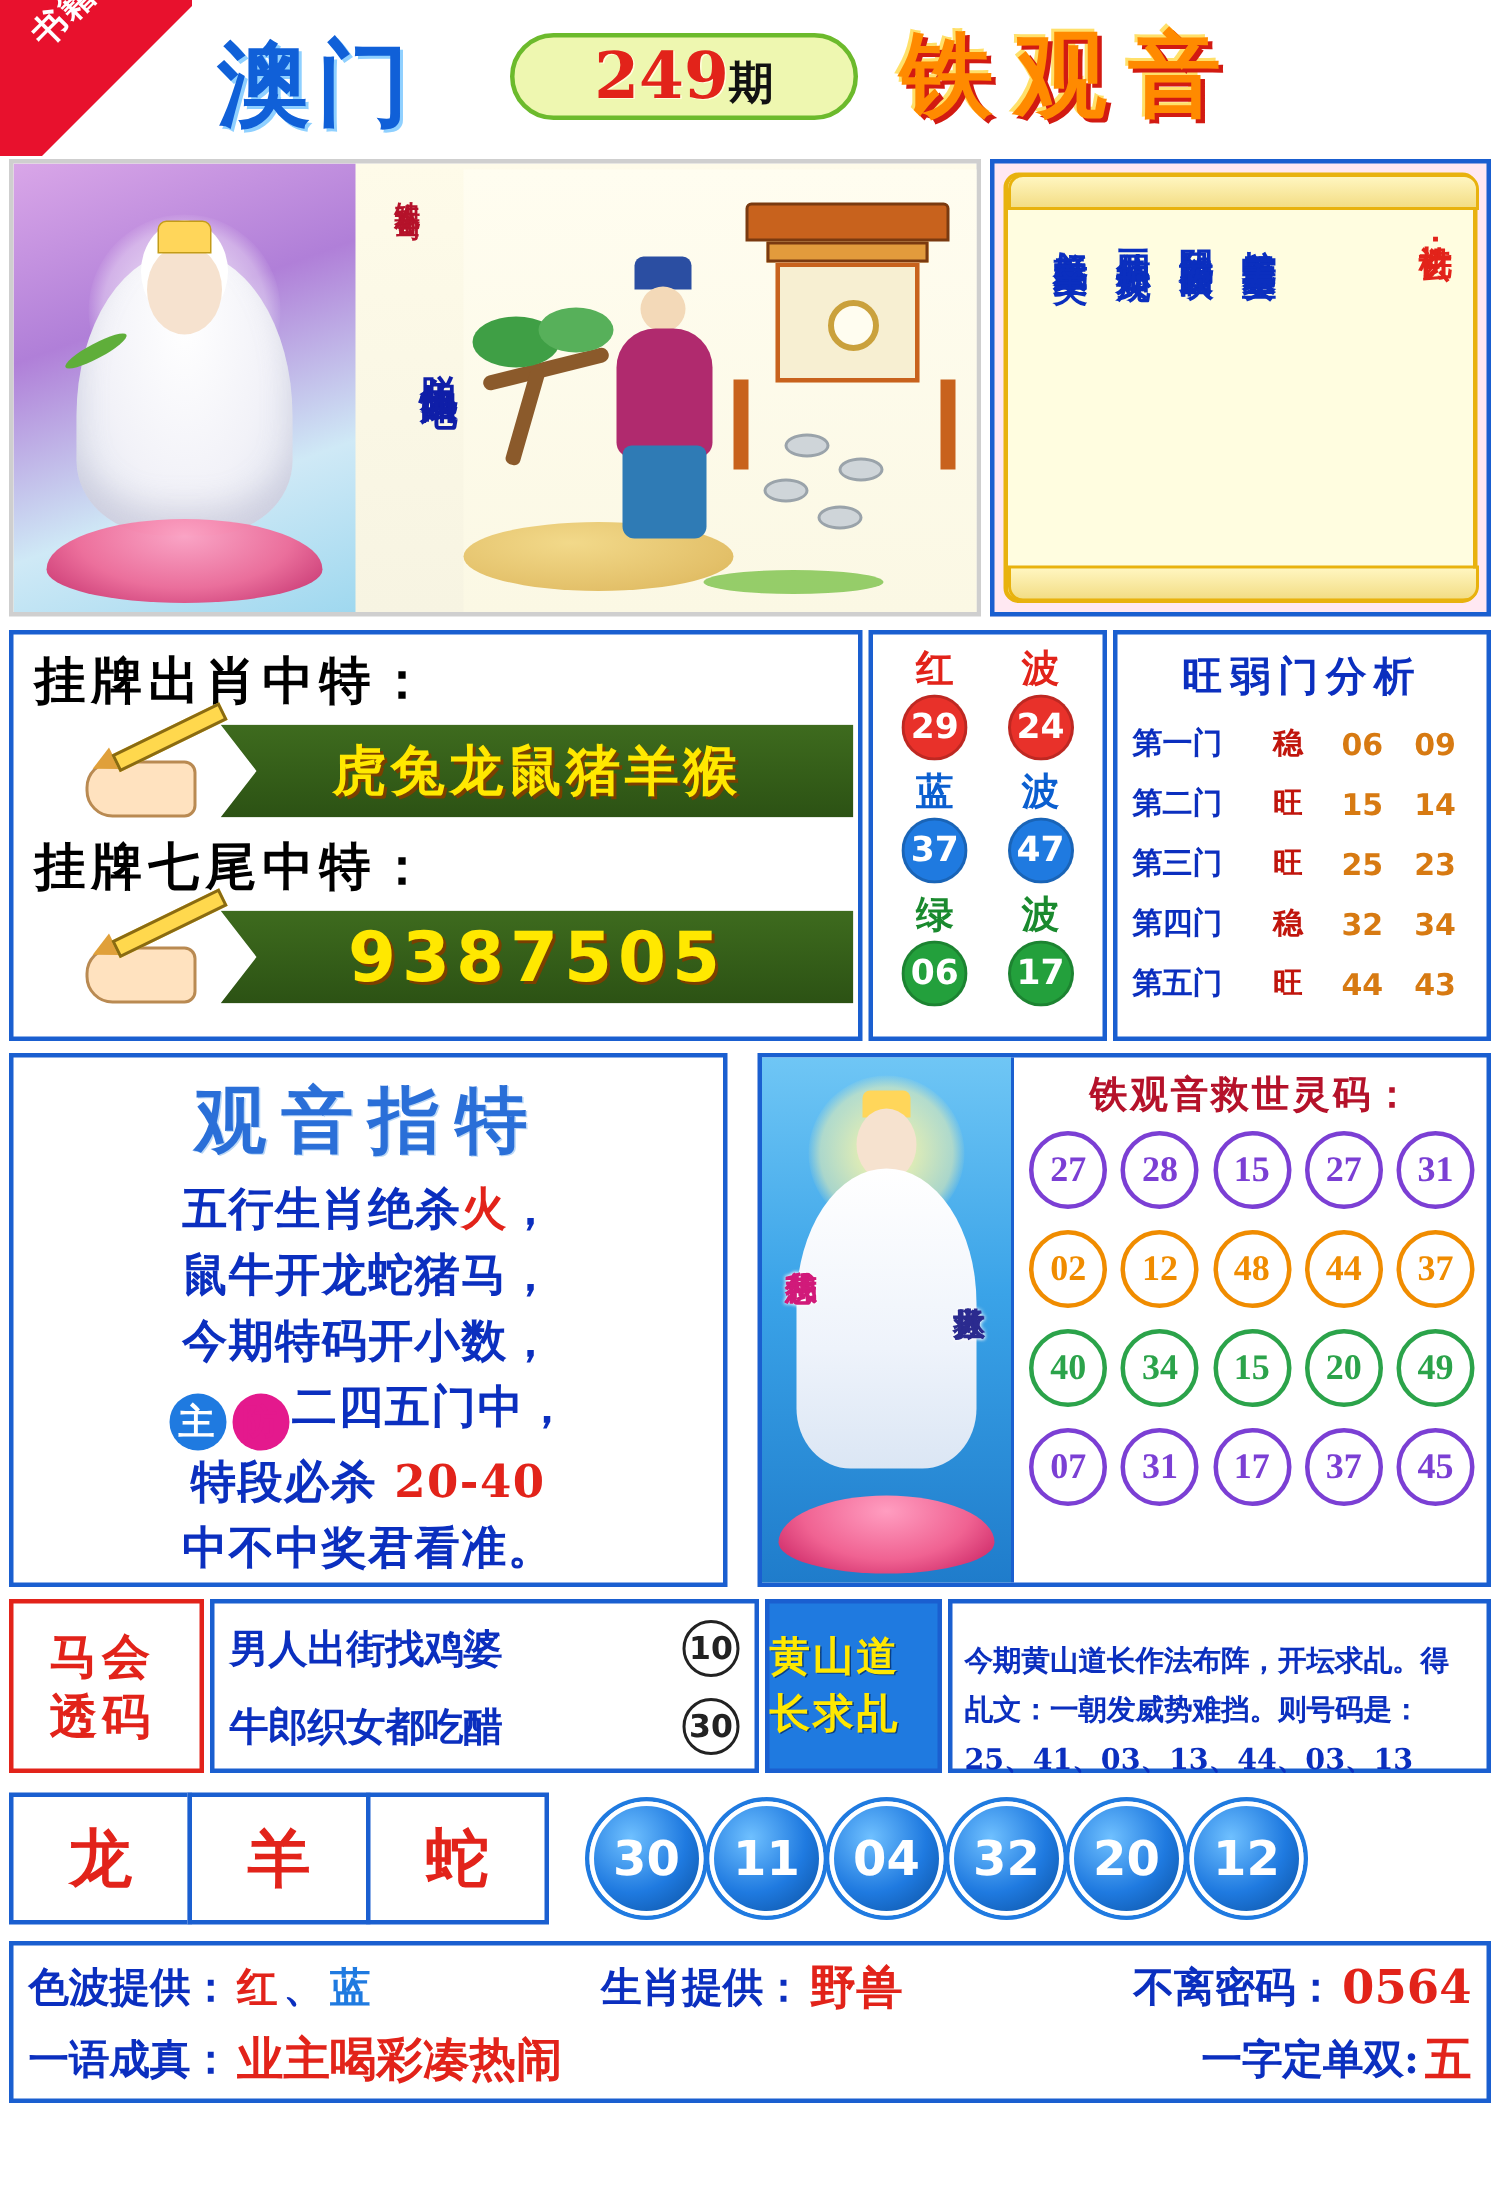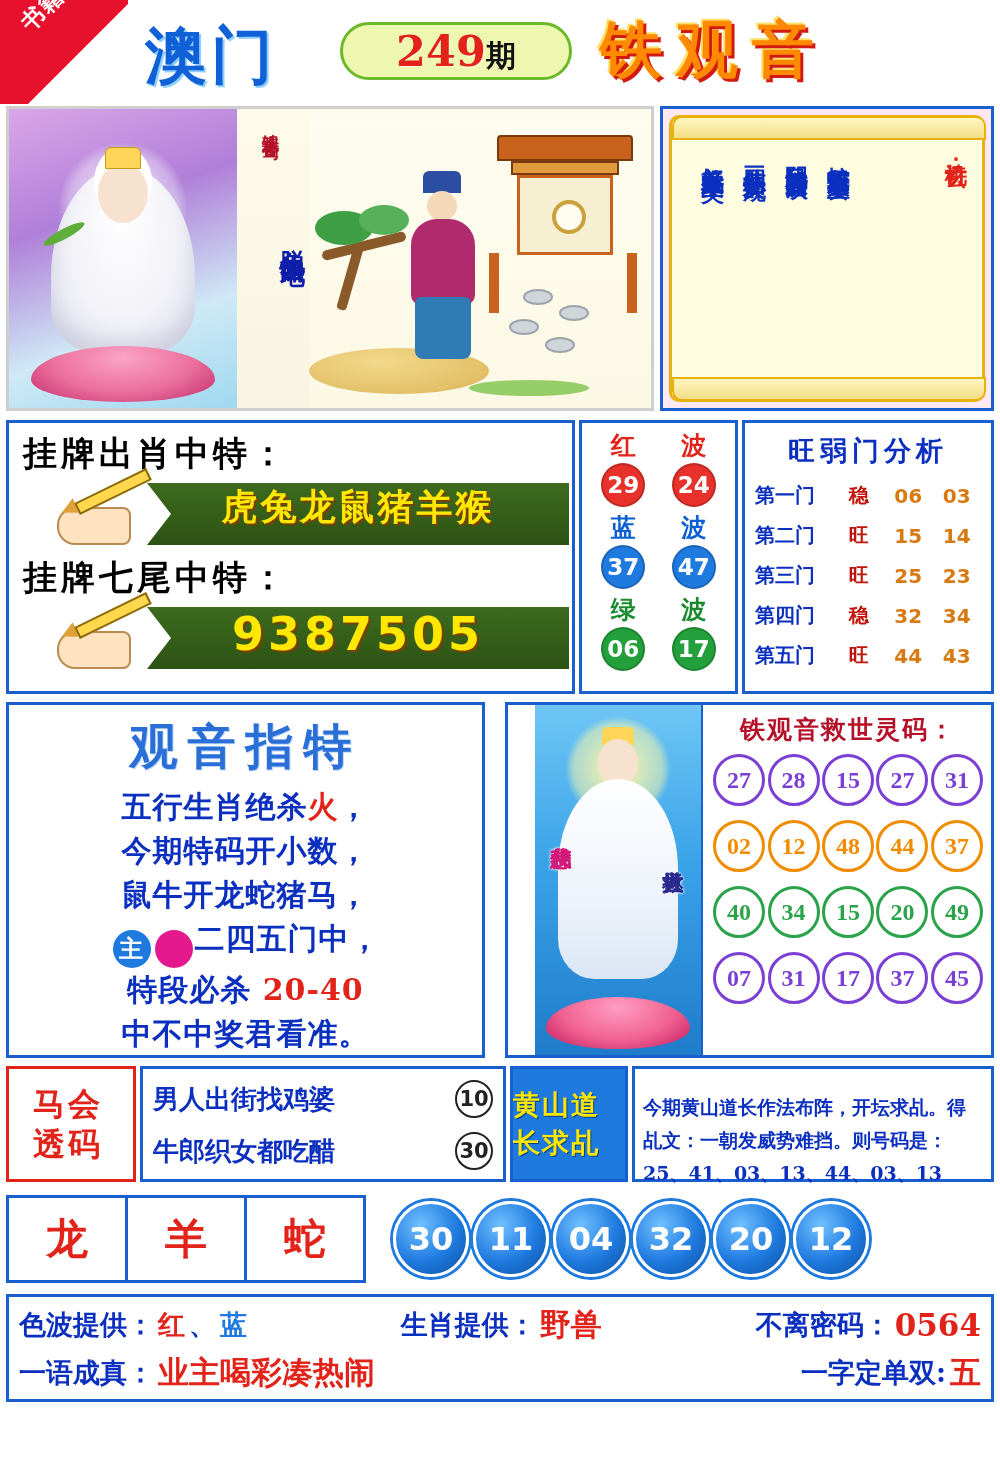--- a/index.html
+++ b/index.html
@@ -347,21 +347,21 @@
   .pencil .tip {
     position:absolute; left:22px; top:16px; width:0;height:0;
     border-top:8px solid transparent; border-bottom:8px solid transparent;
     border-right:16px solid #e0a03a; transform: rotate(-26deg);
   }
   .banner {
     position: absolute;
     left: 130px; top: 2px;
     width: 422px; height: 62px;
     background: linear-gradient(180deg,#3e6b1e,#2c5214);
-    display: flex; align-items: flex-start; justify-content: center;
+    display: flex; align-items: center; justify-content: center;
     clip-path: polygon(0 0, 100% 0, 100% 100%, 0 100%, 24px 50%);
   }
   .banner .zodiacs {
     font-size: 36px; font-weight: bold; color: #ffe800;
     font-family: "DejaVu Serif", serif; letter-spacing: 3px;
     text-shadow: 2px 2px 0 #7b3f00;
   }
   .banner .digits {
     font-size: 46px; font-weight: bold; color: #ffe800;
     font-family: "DejaVu Sans", sans-serif; letter-spacing: 4px;
@@ -456,21 +456,20 @@
     font-family: "DejaVu Serif", serif;
   }
   .chip.blue { background: #1f7ae0; }
   .chip.pink { background: #e4198d; }
   .codes {
     position: relative;
     width: 494px; height: 356px;
     border: 3px solid #1a5fd0;
     background: #ffffff;
     display: flex;
-    padding-left: 27px;
   }
   .codes-fig {
     position: relative;
     width: 168px; height: 350px;
     background: linear-gradient(180deg,#6fc6f5 0%, #3aa3e8 45%, #1f7ccb 100%);
     overflow: hidden;
     border-right: 2px solid #1a5fd0;
   }
   .cf-halo {
     position: absolute; left: 50%; top: 12px; margin-left: -52px;
@@ -758,21 +757,21 @@
         </div>
       </div>
     </div>
 
     <div class="gates">
       <div class="gates-title">旺弱门分析</div>
       <div class="gate-row">
         <span class="g-name">第一门</span>
         <span class="g-state">稳</span>
         <span class="g-n1">06</span>
-        <span class="g-n2">03</span>
+        <span class="g-n2">09</span>
       </div>
       <div class="gate-row">
         <span class="g-name">第二门</span>
         <span class="g-state">旺</span>
         <span class="g-n1">15</span>
         <span class="g-n2">14</span>
       </div>
       <div class="gate-row">
         <span class="g-name">第三门</span>
         <span class="g-state">旺</span>
@@ -793,22 +792,22 @@
       </div>
     </div>
   </div>
 
   <div class="row3">
     <div class="zhite">
       <div class="zhite-title">观音指特</div>
       <div class="zhite-line">
         <span>五行生肖绝杀</span><span class="hot">火</span><span>，</span>
       </div>
+      <div class="zhite-line">鼠牛开龙蛇猪马，</div>
       <div class="zhite-line">今期特码开小数，</div>
-      <div class="zhite-line">鼠牛开龙蛇猪马，</div>
       <div class="zhite-line">
         <span class="chip blue">主</span><span class="chip pink">防</span><span>二四五门中，</span>
       </div>
       <div class="zhite-line">
         <span>特段必杀 </span><span class="hot">20-40</span>
       </div>
       <div class="zhite-line">中不中奖君看准。</div>
     </div>
 
     <div class="codes">

